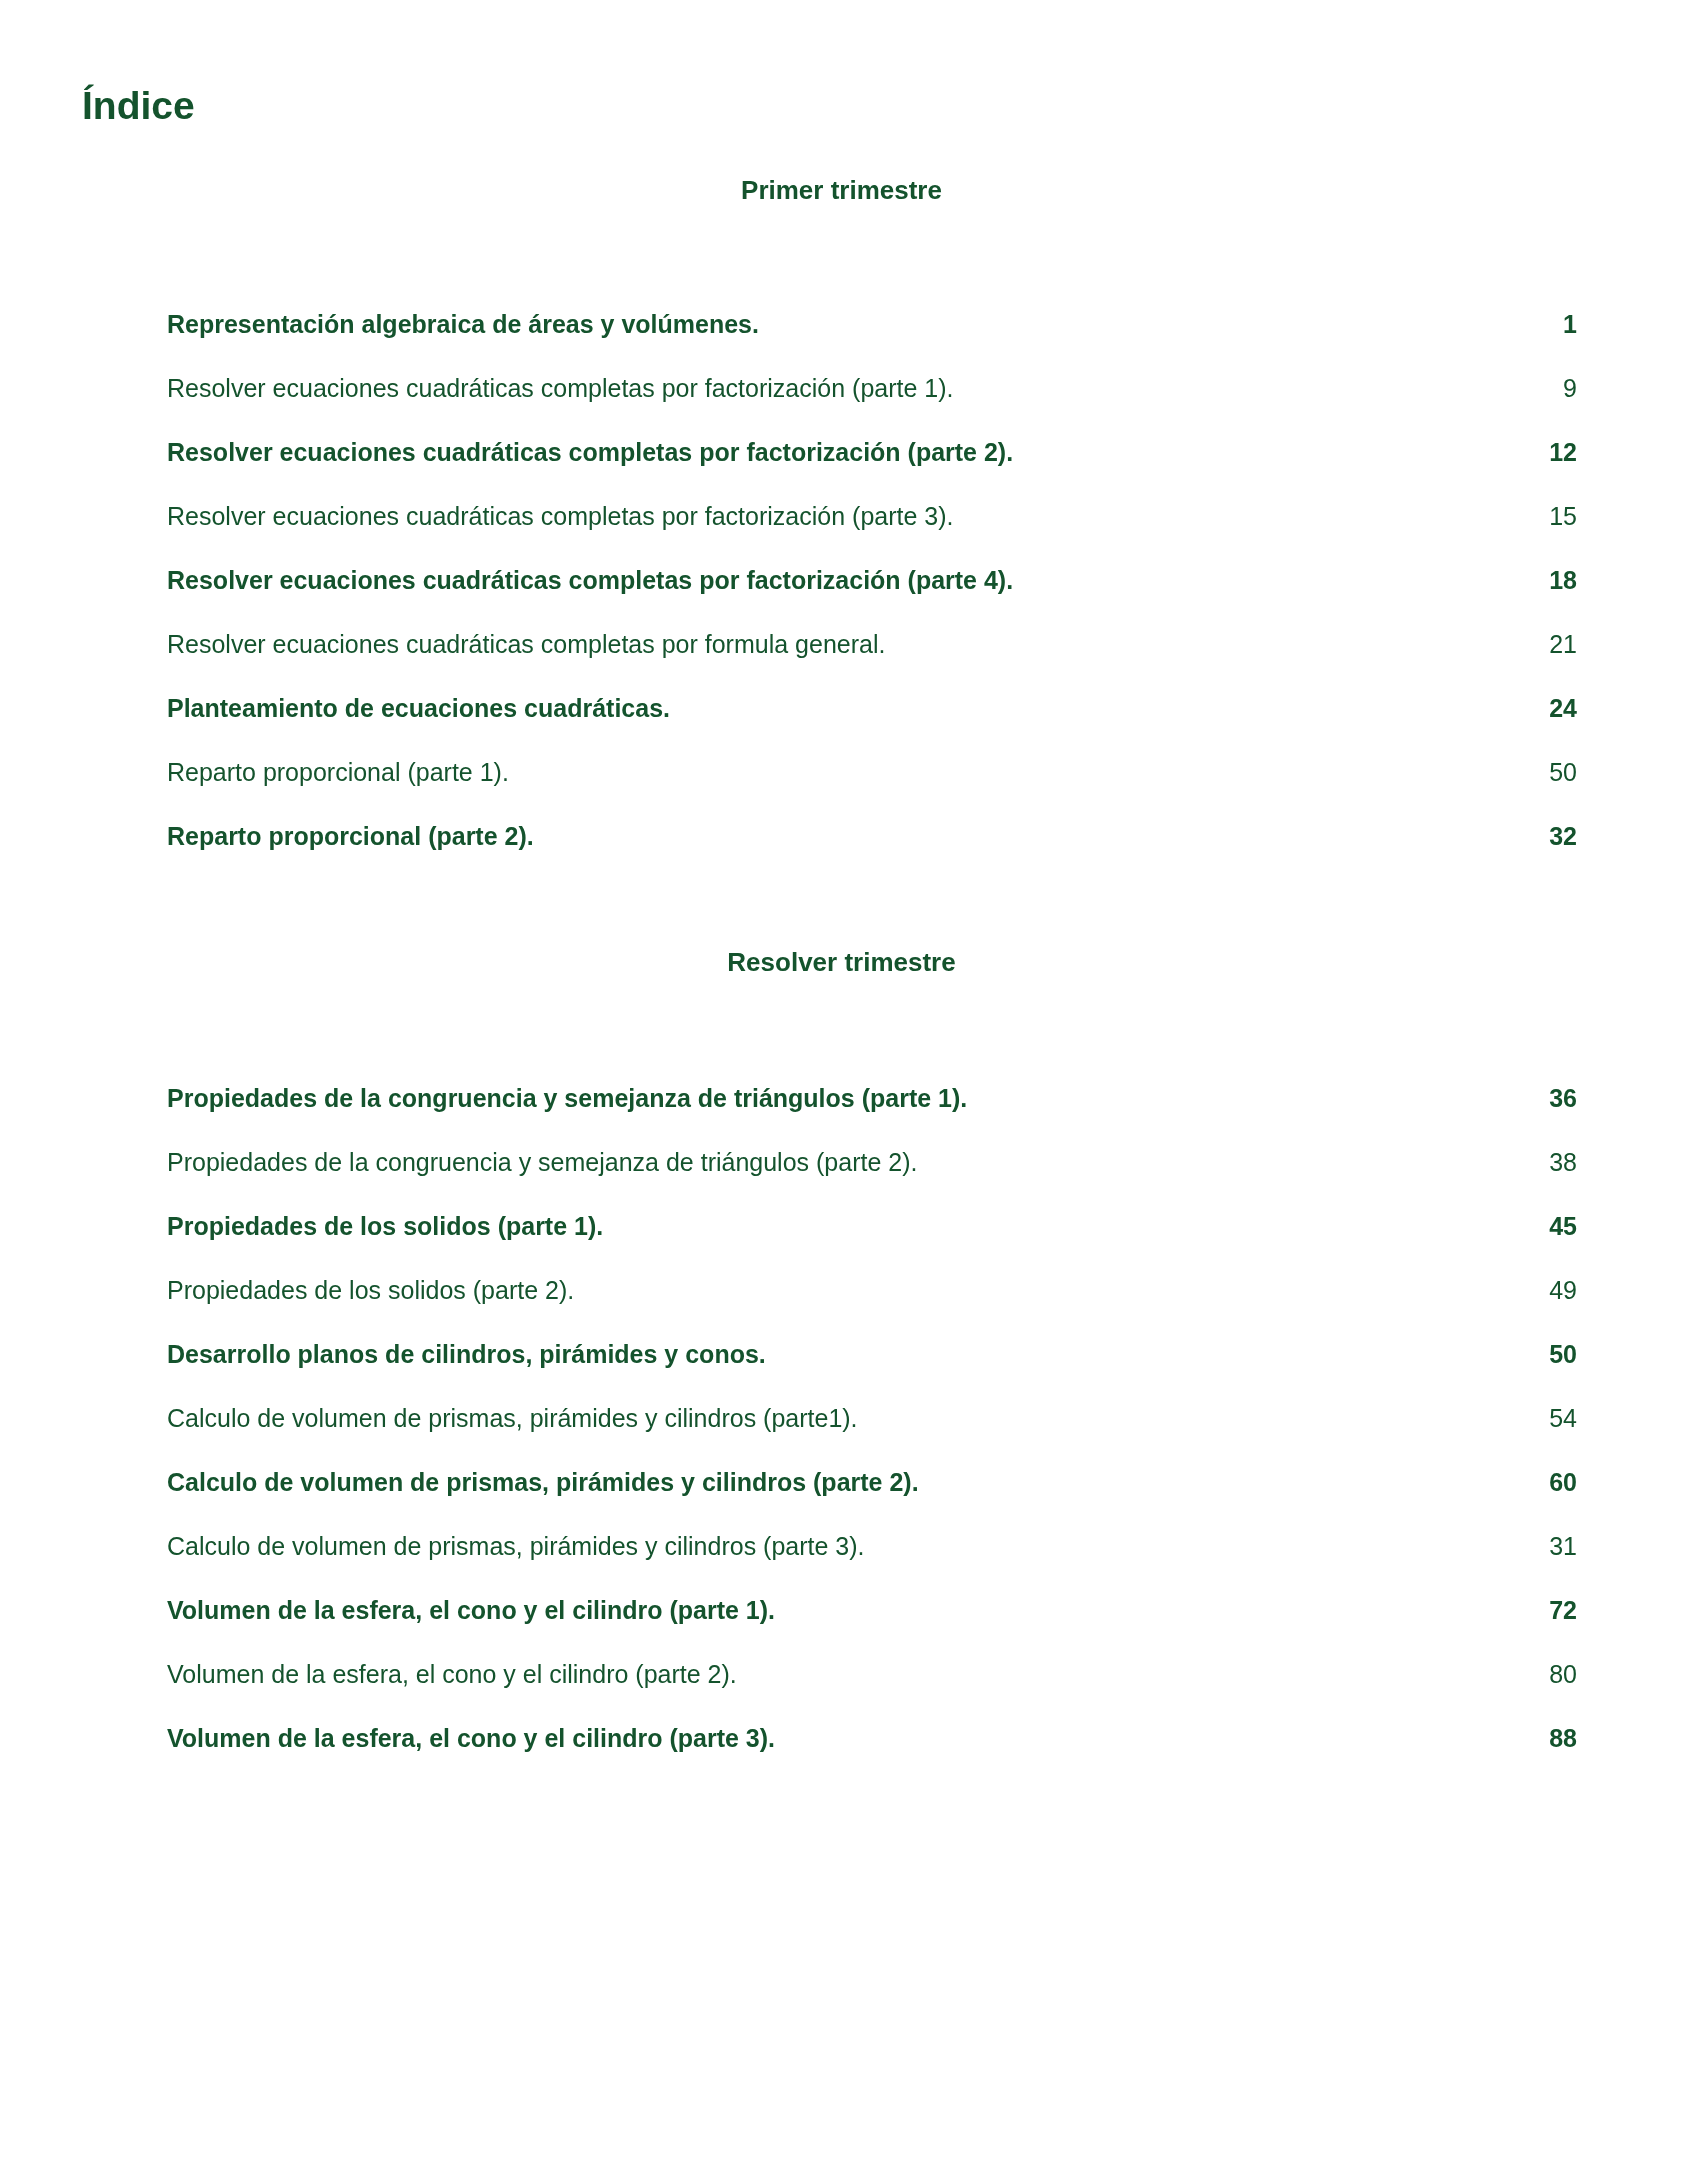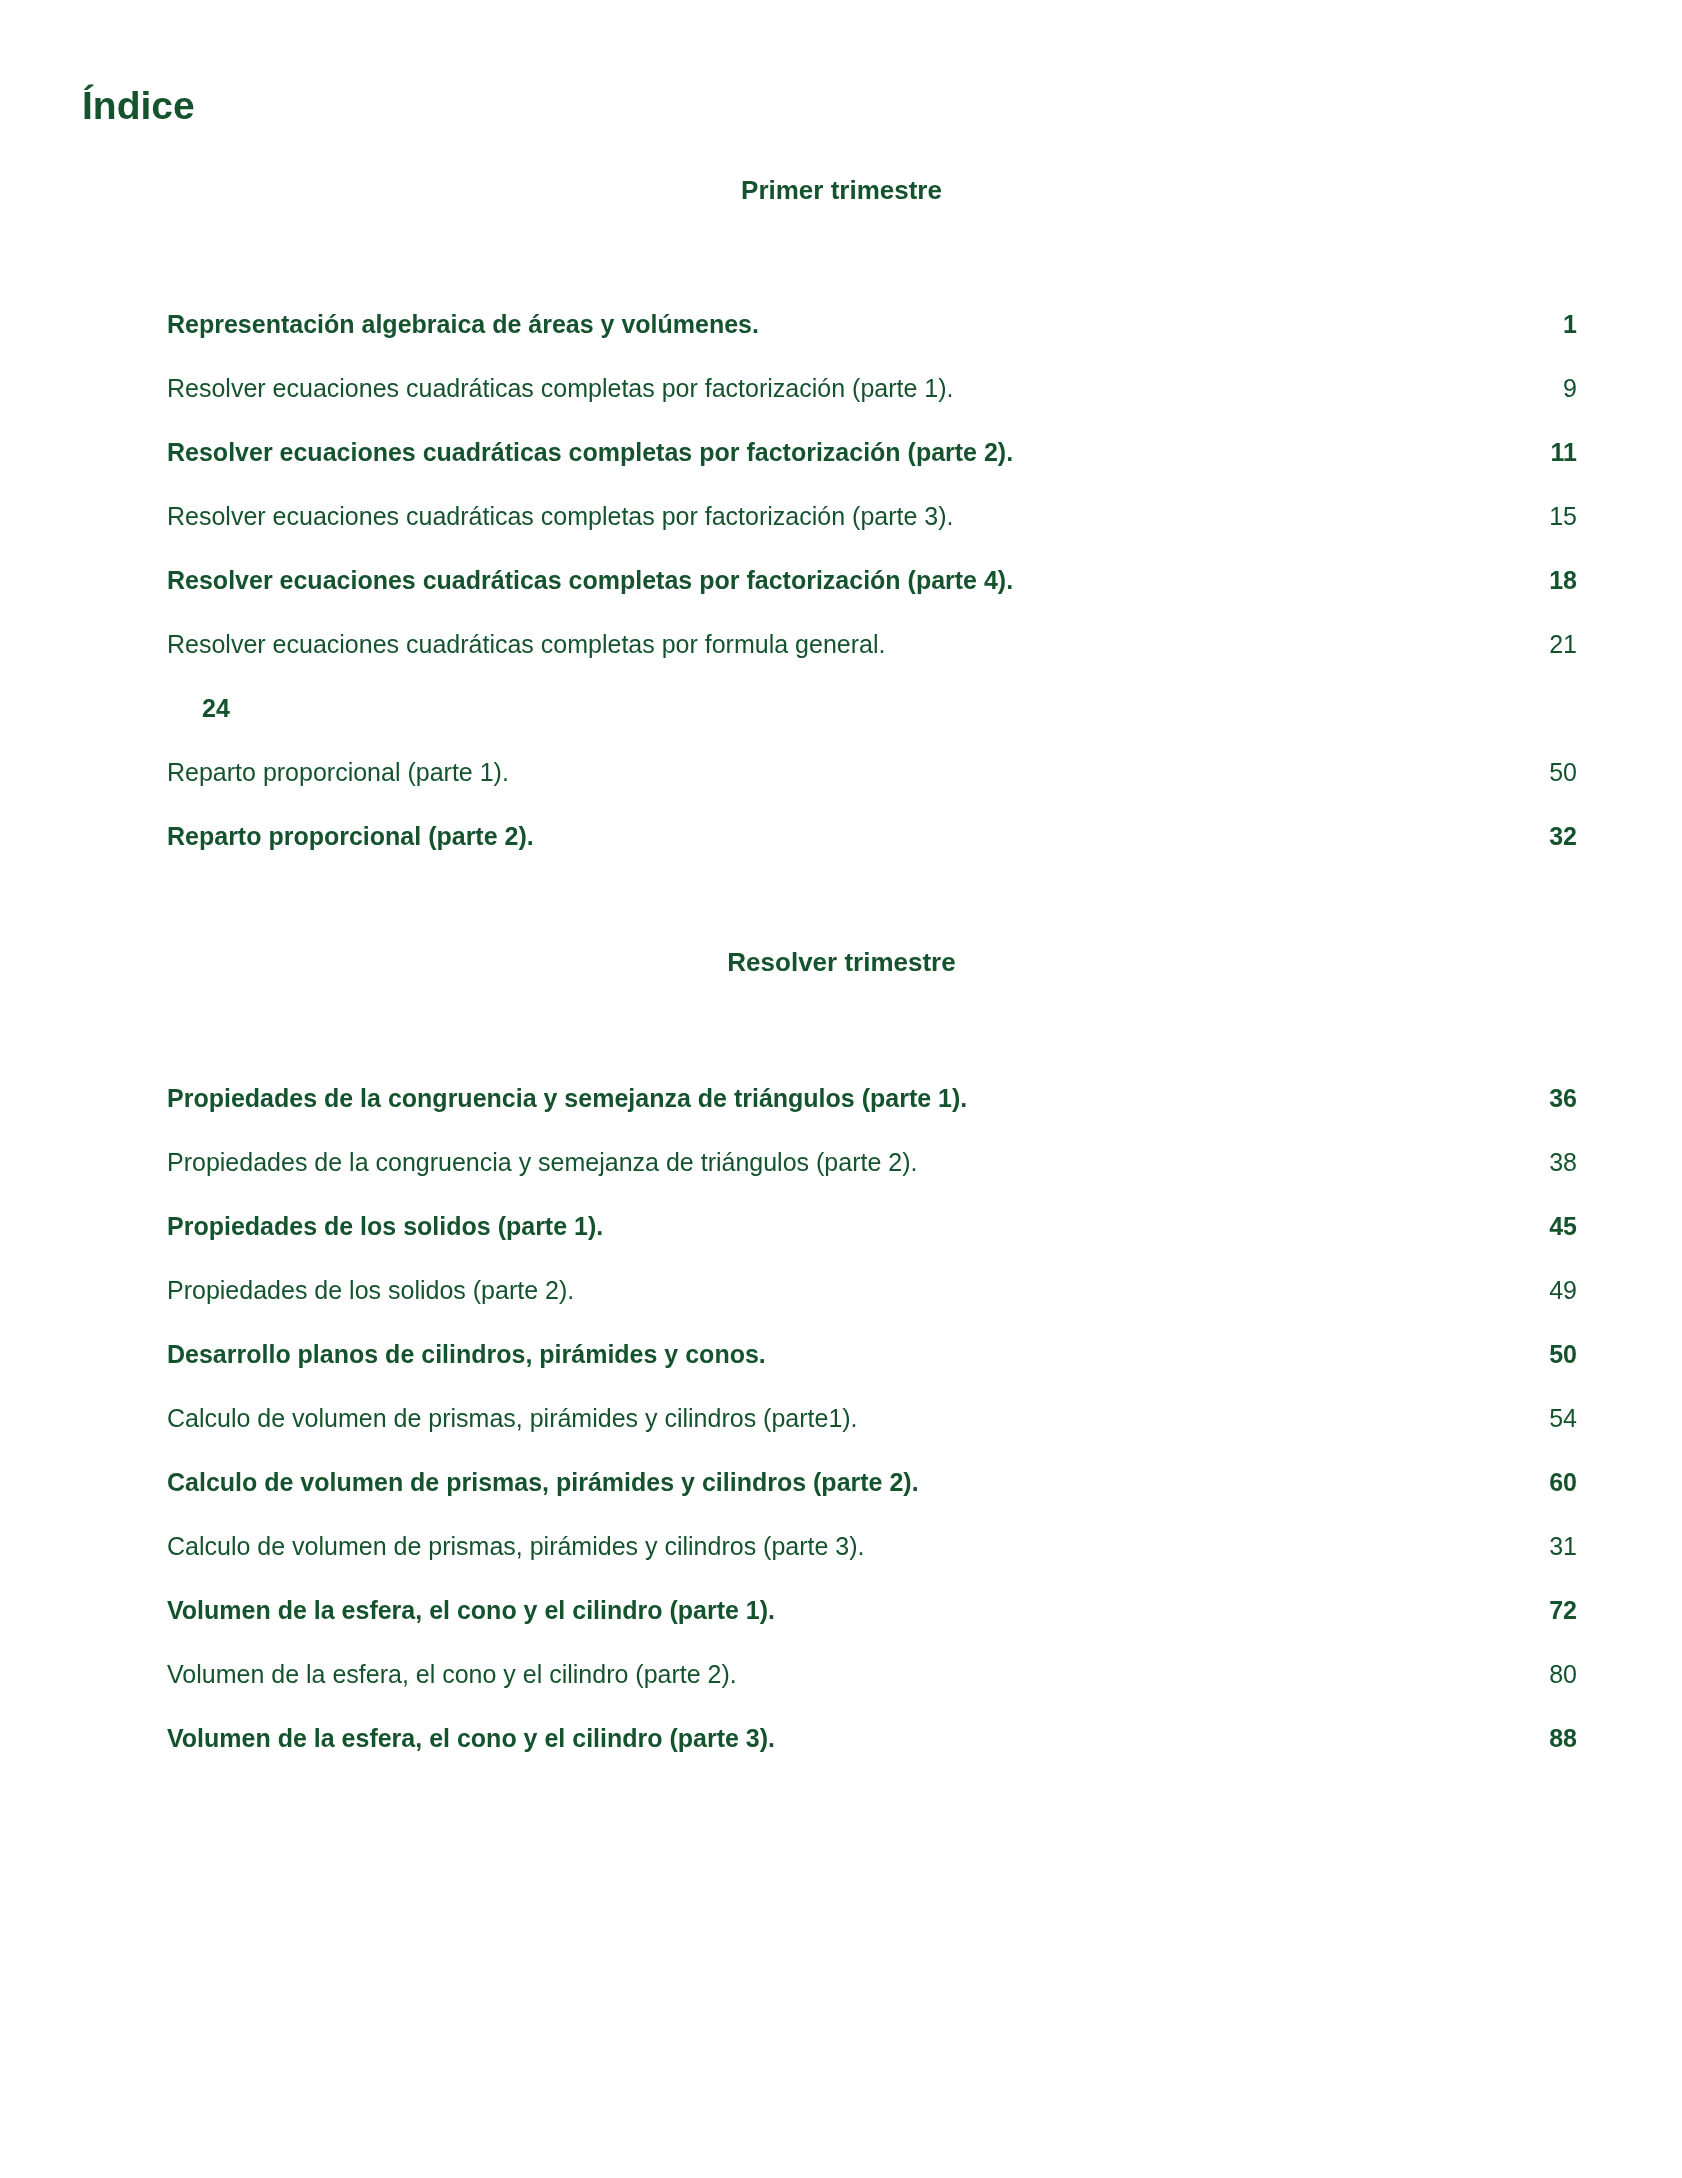--- a/index.html
+++ b/index.html
@@ -65,35 +65,36 @@
       <div class="toc-row bold">
     <span class="toc-entry-label">Representación algebraica de áreas y volúmenes.</span>
     <span class="toc-entry-page">1</span>
   </div>
       <div class="toc-row">
     <span class="toc-entry-label">Resolver ecuaciones cuadráticas completas por factorización (parte 1).</span>
     <span class="toc-entry-page">9</span>
   </div>
       <div class="toc-row bold">
     <span class="toc-entry-label">Resolver ecuaciones cuadráticas completas por factorización (parte 2).</span>
-    <span class="toc-entry-page">11</span>
+    <span class="toc-entry-page">12</span>
   </div>
       <div class="toc-row">
     <span class="toc-entry-label">Resolver ecuaciones cuadráticas completas por factorización (parte 3).</span>
     <span class="toc-entry-page">15</span>
   </div>
       <div class="toc-row bold">
     <span class="toc-entry-label">Resolver ecuaciones cuadráticas completas por factorización (parte 4).</span>
     <span class="toc-entry-page">18</span>
   </div>
       <div class="toc-row">
     <span class="toc-entry-label">Resolver ecuaciones cuadráticas completas por formula general.</span>
     <span class="toc-entry-page">21</span>
   </div>
       <div class="toc-row bold">
+    <span class="toc-entry-label">Planteamiento de ecuaciones cuadráticas.</span>
     <span class="toc-entry-page">24</span>
   </div>
       <div class="toc-row">
     <span class="toc-entry-label">Reparto proporcional (parte 1).</span>
     <span class="toc-entry-page">50</span>
   </div>
       <div class="toc-row bold">
     <span class="toc-entry-label">Reparto proporcional (parte 2).</span>
     <span class="toc-entry-page">32</span>
   </div>

